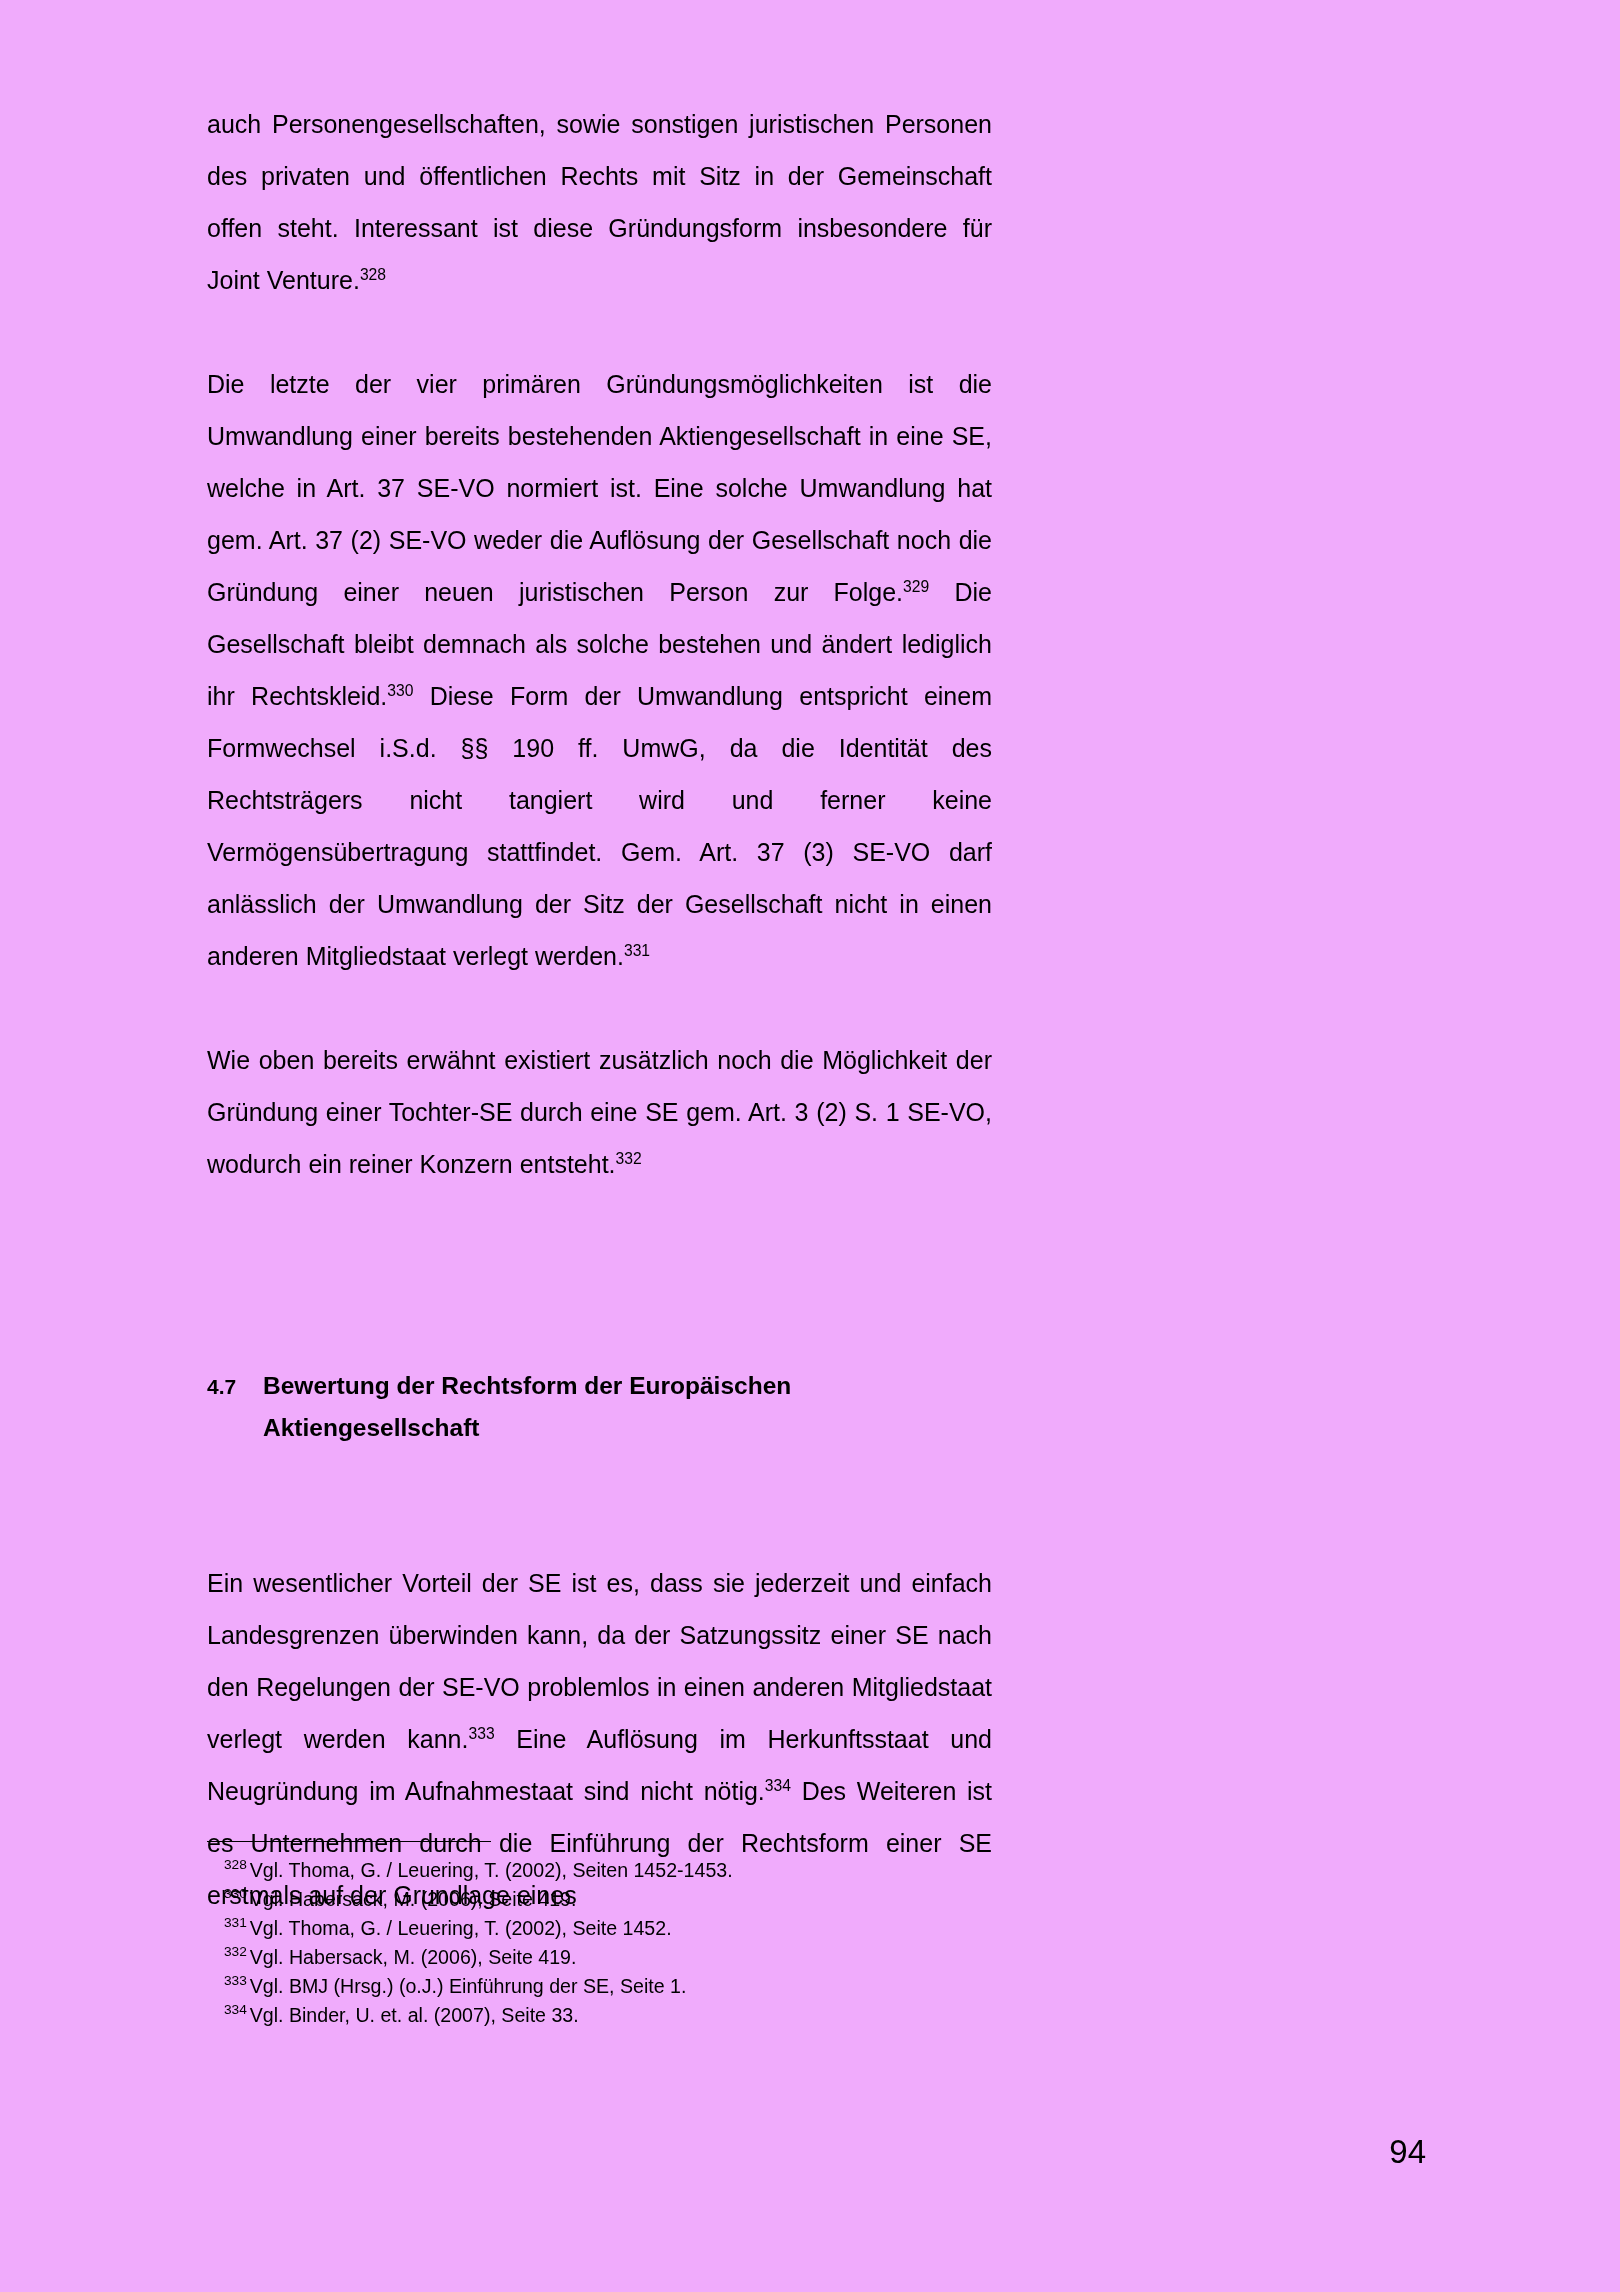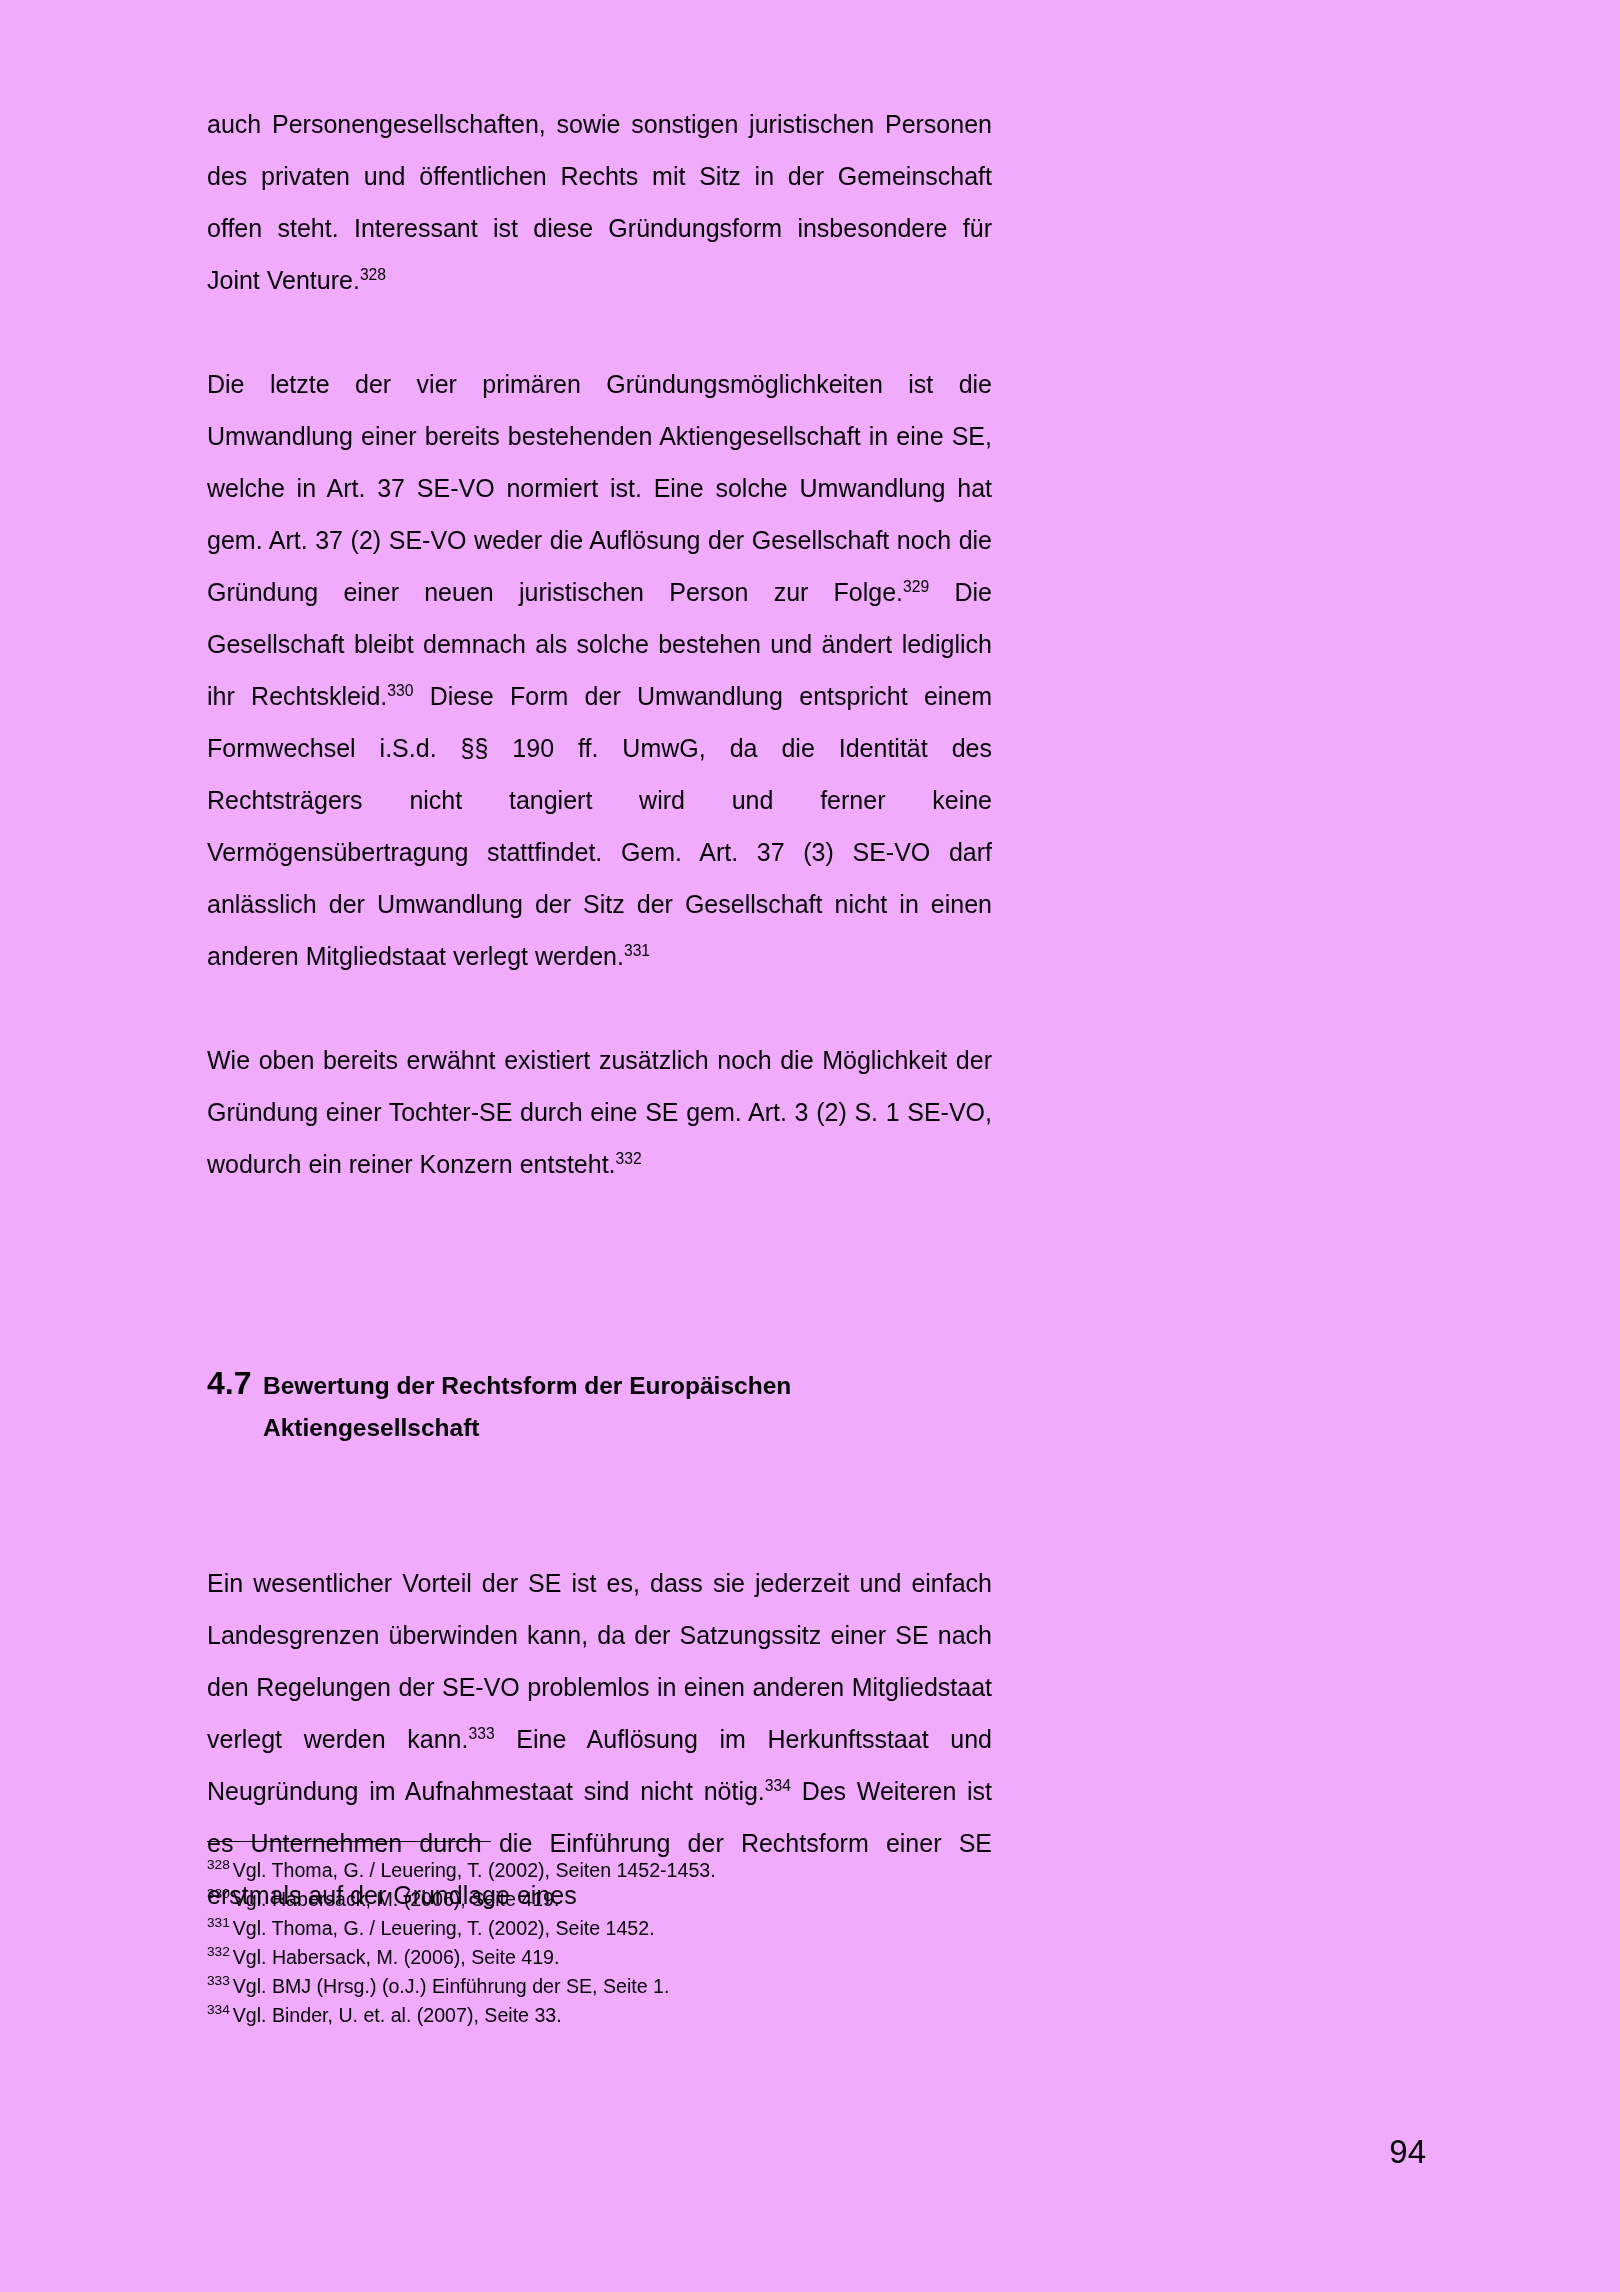--- a/index.html
+++ b/index.html
@@ -47,21 +47,21 @@
     padding: 0;
     line-height: 42px;
   }
   .heading-block {
     display: flex;
     align-items: baseline;
   }
   .heading-num {
     width: 56px;
     flex: 0 0 56px;
-    font-size: 32px;
+    font-size: 21px;
     font-weight: bold;
   }
   .gap-before-heading { height: 123px; }
   .gap-after-heading { height: 108px; }
 
   .footnotes {
     position: absolute;
     left: 207px;
     top: 1841px;
     width: 785px;
@@ -69,20 +69,21 @@
   .fn-rule {
     width: 284px;
     height: 1px;
     background: #000000;
     margin: 0 0 13.7px 0;
   }
   .fn-item {
     font-size: 19.6px;
     line-height: 29px;
     white-space: nowrap;
+    margin-left: 17px;
   }
   .fn-item .fn-num {
     font-size: 13.7px;
     vertical-align: super;
     line-height: 0;
     margin-right: 2.9px;
   }
   .page-number {
     position: absolute;
     right: 194px;

